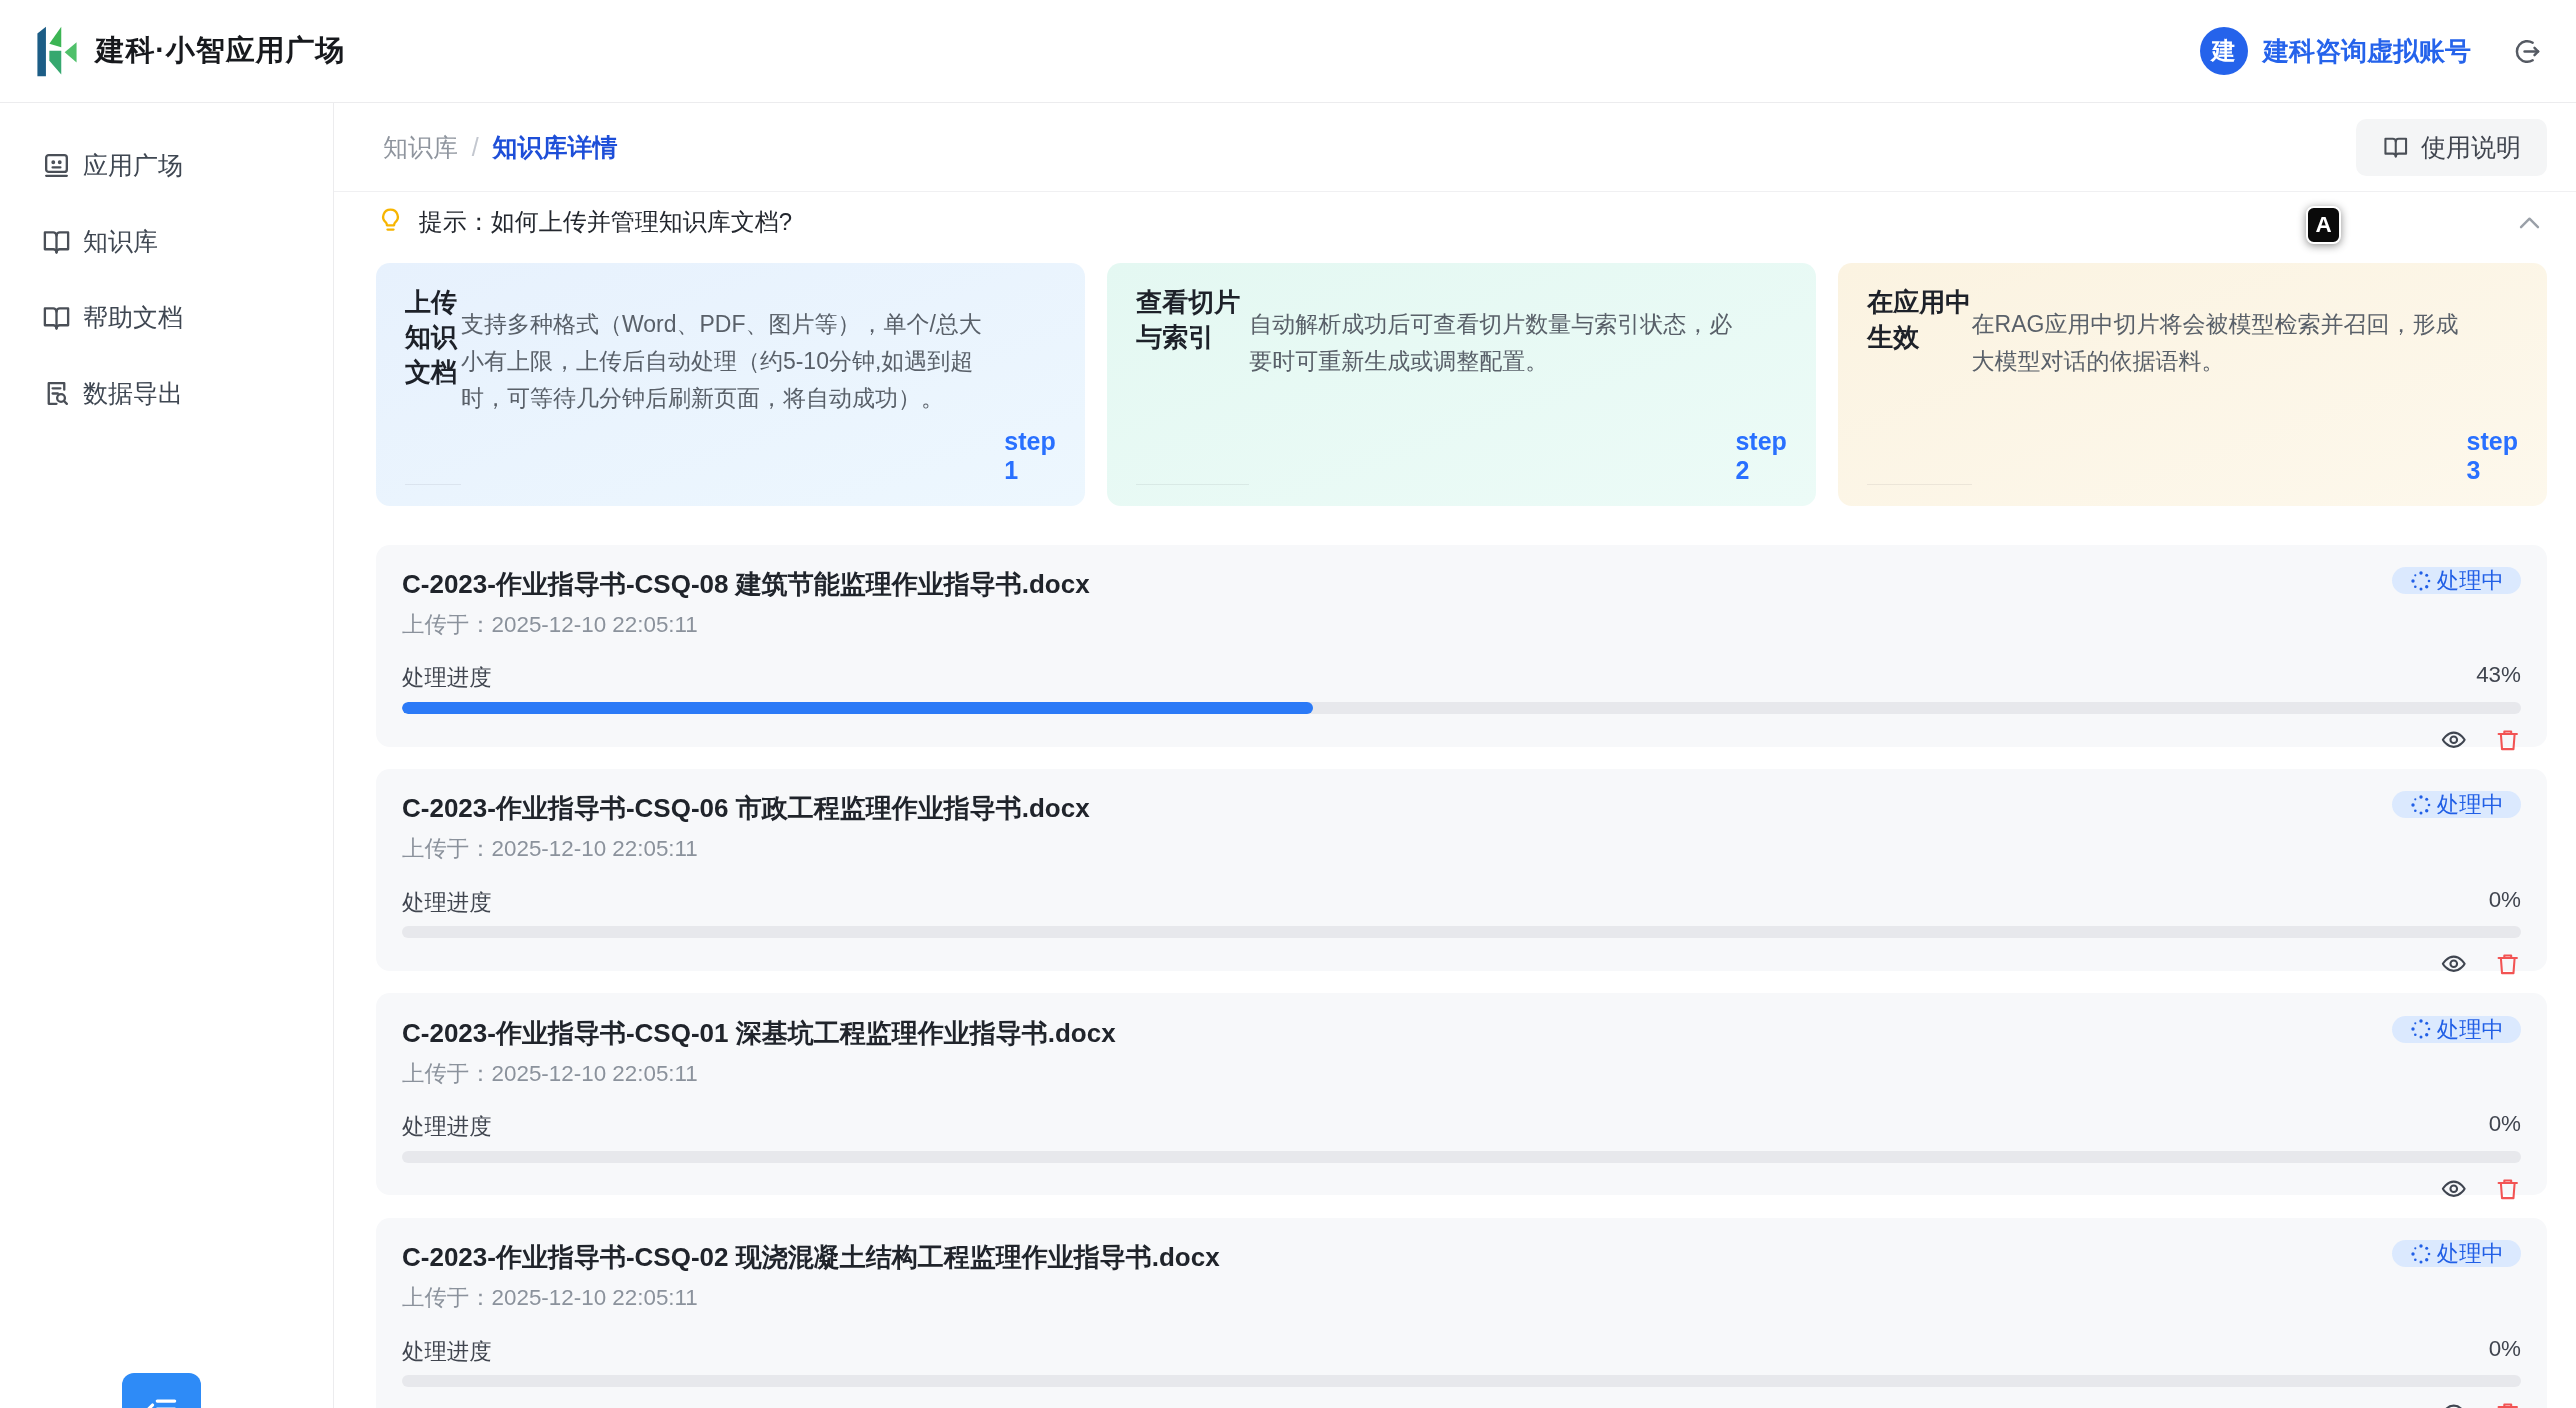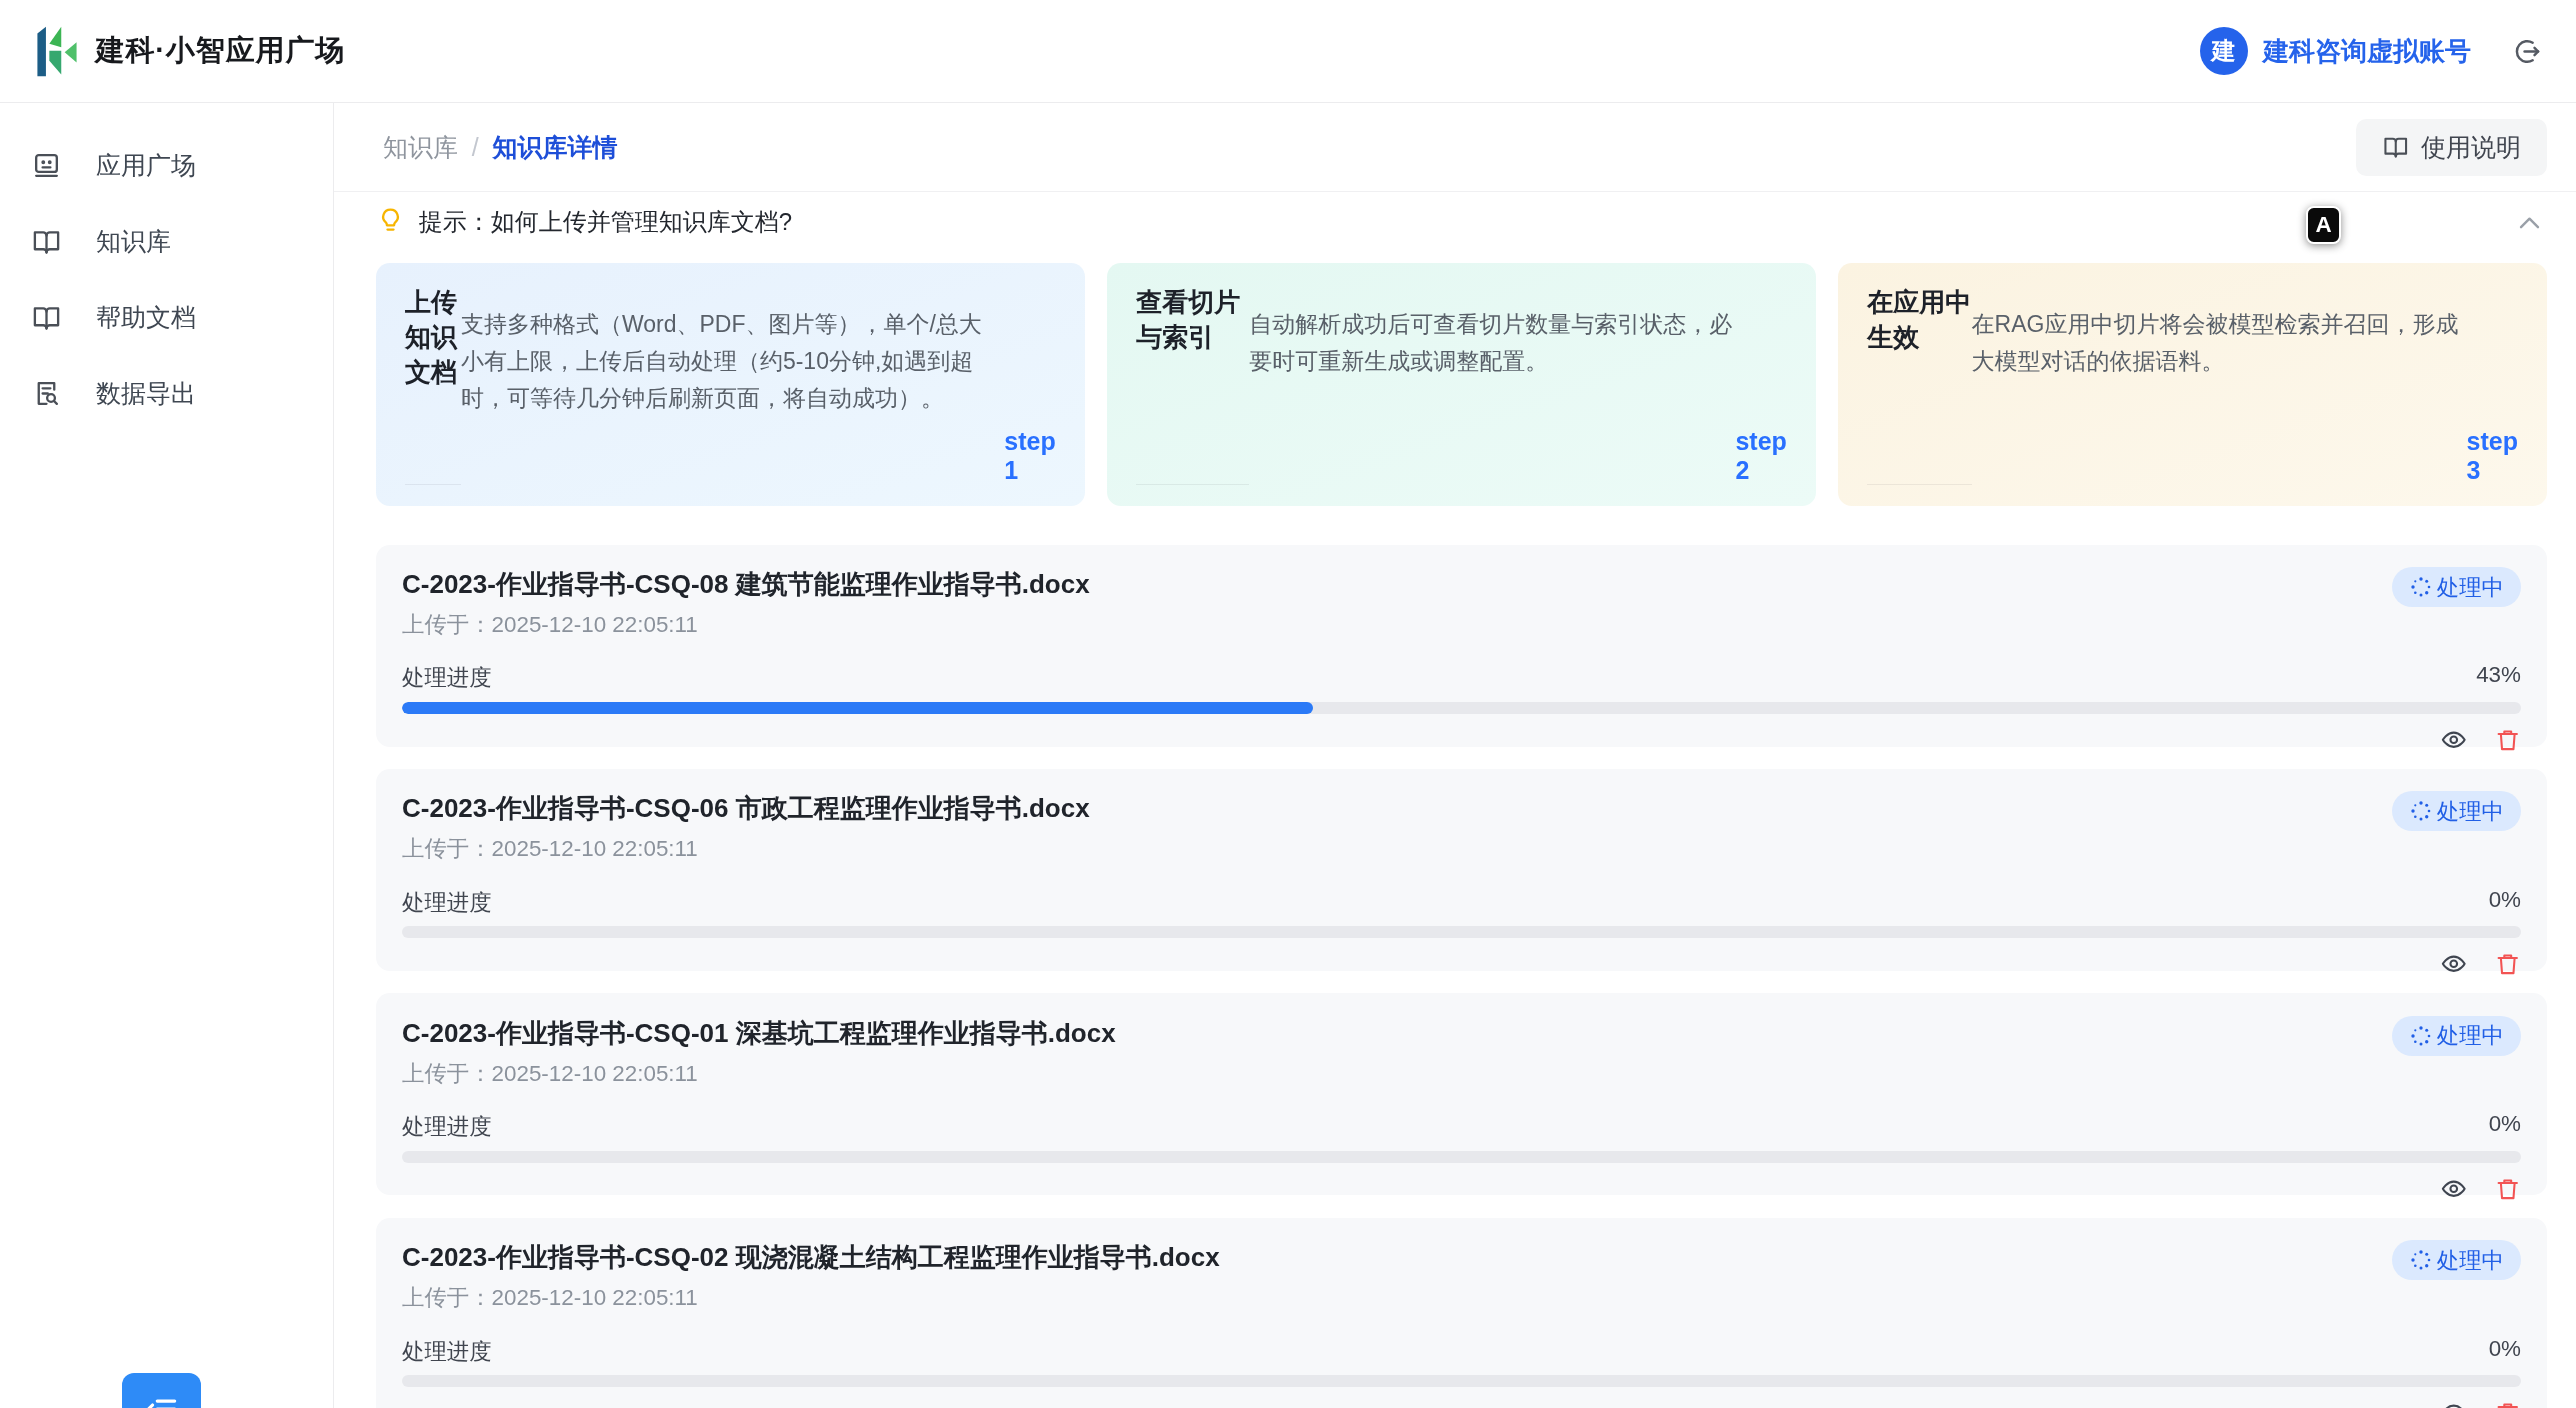--- a/index.html
+++ b/index.html
@@ -13,21 +13,21 @@
   .brand-title{font-size:29px;font-weight:700;color:#17191d;margin-left:15.5px;letter-spacing:0.9px;}
   .account{display:flex;align-items:center;}
   .avatar{width:48px;height:48px;border-radius:50%;background:#2563eb;color:#fff;
           display:flex;align-items:center;justify-content:center;font-size:24px;font-weight:700;}
   .acct-name{font-size:26px;font-weight:700;color:#2563eb;margin:0 40px 0 15.5px;}
 
   
   .body-row{display:flex;height:1305px;}
   .sidebar{width:334px;min-width:334px;border-right:0.9px solid #ececee;box-sizing:border-box;
            padding-top:24px;background:#fff;}
-  .side-item{height:76px;display:flex;align-items:center;padding-left:31px;gap:34px;
+  .side-item{height:76px;display:flex;align-items:center;padding-left:41px;gap:11px;
              font-size:25px;color:#3f4752;cursor:pointer;}
   .side-item svg{flex:none;}
 
   .main{flex:1;display:flex;flex-direction:column;min-width:0;}
   .page-head{height:89px;border-bottom:0.9px solid #f0f0f2;display:flex;align-items:center;
              justify-content:space-between;padding:0 29px 0 49px;box-sizing:border-box;}
   .crumbs{display:flex;align-items:center;font-size:25px;}
   .crumb-parent{color:#8f959e;}
   .crumb-sep{color:#c3c7cf;margin:0 13.8px;}
   .crumb-current{color:#1d4ed8;font-weight:700;}
@@ -56,21 +56,21 @@
               border-bottom:0.9px solid rgba(31,35,41,.07);}
   .step-body{margin-top:20.6px;font-size:23px;color:#596069;line-height:1.62;}
   .step-label{margin-top:auto;align-self:flex-end;font-size:25px;font-weight:700;color:#2970ff;}
 
   
   .doc-list{margin-top:39px;display:flex;flex-direction:column;gap:22.4px;}
   .doc-card{background:#f7f8fa;border-radius:13.8px;padding:22.4px 26px 15.5px;box-sizing:border-box;height:202px;}
   .doc-head{display:flex;align-items:flex-start;justify-content:space-between;}
   .doc-name{font-size:26px;font-weight:700;color:#20242b;}
   .status-badge{display:flex;align-items:center;gap:4px;background:#dbe9fe;color:#215fe6;
-                border-radius:859px;height:40px;padding:0 17px;font-size:22.4px;flex:none;cursor:default;}
+                border-radius:859px;height:27px;padding:0 17px;font-size:22.4px;flex:none;cursor:default;}
   .doc-time{font-size:22.4px;color:#8b929c;margin-top:6.9px;}
   .doc-meta{display:flex;justify-content:space-between;margin-top:22.4px;font-size:22.4px;color:#40454f;gap:10px;}
   .bar{margin-top:8.6px;height:12px;border-radius:6px;background:#e7e8ec;overflow:hidden;}
   .fill{height:100%;border-radius:6px;background:#2b7af7;width:0;}
   .doc-actions{margin-top:12px;display:flex;justify-content:flex-end;gap:26px;}
   .icon-btn{background:none;border:none;padding:0;cursor:pointer;display:flex;}
 
   
   .fab{position:absolute;left:122px;top:1373px;width:79px;height:72px;border:none;border-radius:12px;
        background:#2e8bf7;display:flex;align-items:flex-start;justify-content:center;padding-top:17px;

